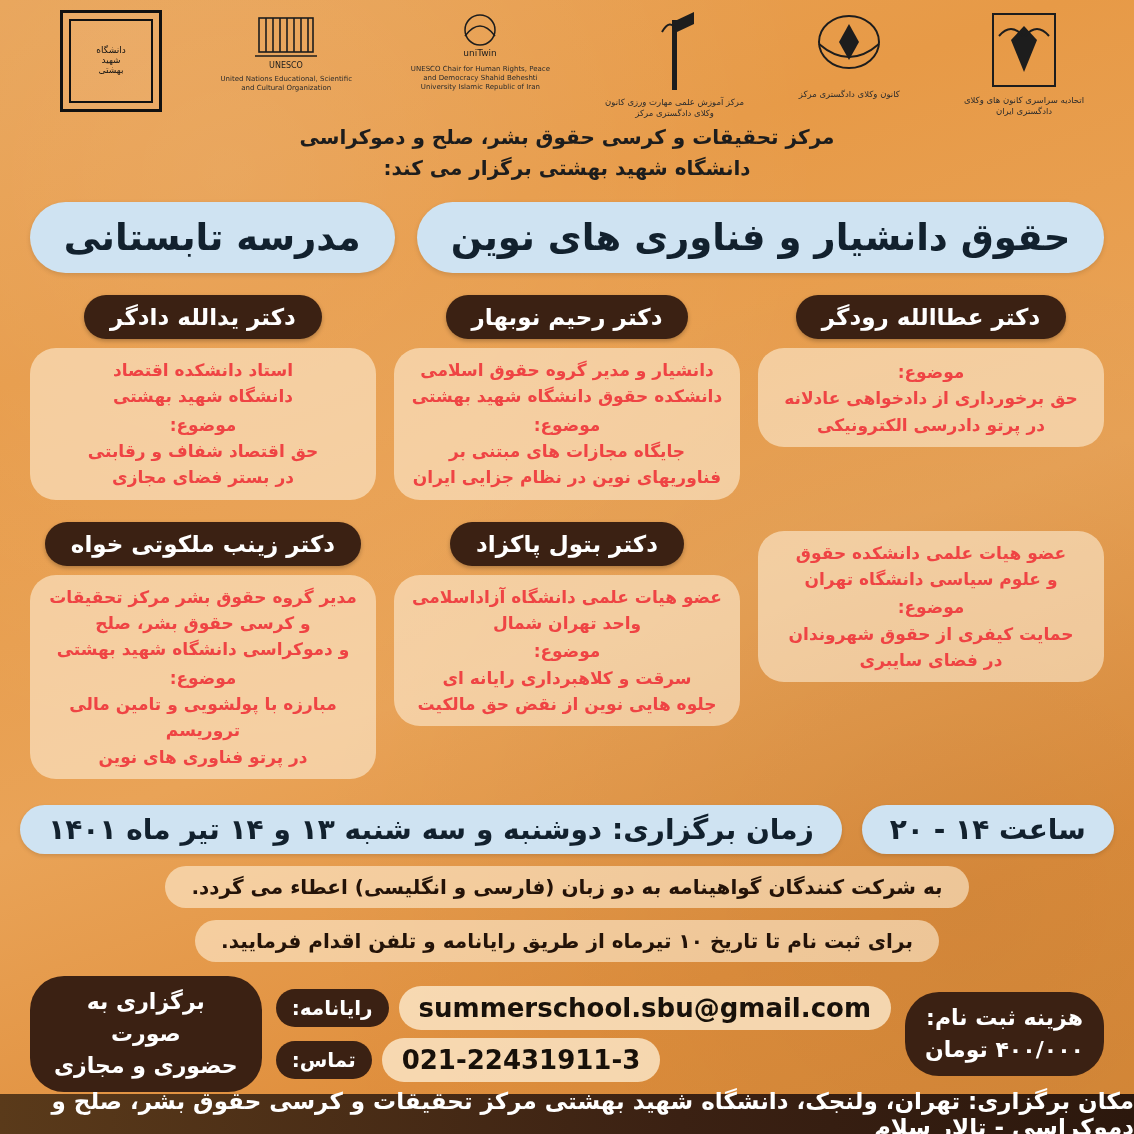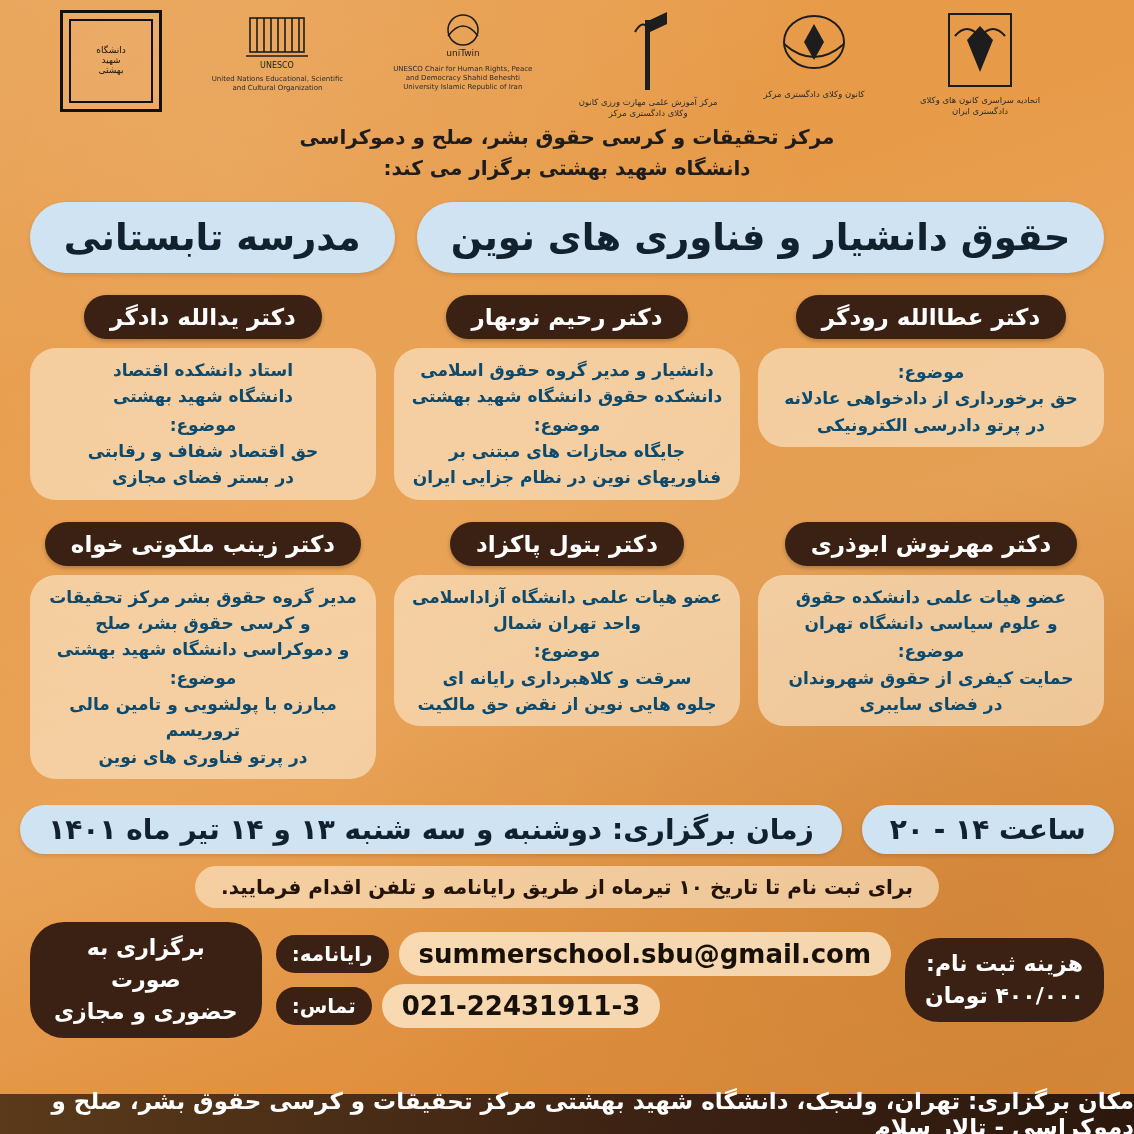--- a/index.html
+++ b/index.html
@@ -11,21 +11,21 @@
       radial-gradient(circle at 85% 80%, rgba(0,0,0,0.06), rgba(0,0,0,0) 50%),
       linear-gradient(160deg,#e8a255 0%,#e79a47 25%,#e9a357 55%,#e08f3d 80%,#d98a38 100%);
     overflow:hidden;
     position:relative;
   }
   .poster{position:relative;width:1134px;height:1134px;box-sizing:border-box;}
 
   
   .logos{
     display:flex;flex-direction:row-reverse;justify-content:space-between;align-items:flex-start;
-    padding:10px 84px 0 60px;height:118px;box-sizing:border-box;
+    padding:10px 40px 0 60px;height:118px;box-sizing:border-box;
   }
   .logo{display:flex;flex-direction:column;align-items:center;justify-content:flex-start;}
   .logo .cap{font-size:7px;line-height:1.25;color:#2b2b2b;text-align:center;max-width:140px;margin-top:3px;direction:ltr;}
   .logo .cap.fa{font-size:8.5px;direction:rtl;}
   .sbu-logo{width:96px;height:96px;border:3px solid #111;display:flex;align-items:center;justify-content:center;background:rgba(255,255,255,0.05);}
   .sbu-inner{width:80px;height:80px;border:2px solid #111;display:flex;align-items:center;justify-content:center;font-size:9px;color:#111;text-align:center;line-height:1.1;}
 
   
   .host{
     text-align:center;padding:4px 60px 0 60px;color:#1d1d1d;
@@ -42,21 +42,21 @@
 
   
   .speakers{display:grid;grid-template-columns:1fr 1fr 1fr;gap:0 6px;padding:16px 24px 0 24px;}
   .sp{display:flex;flex-direction:column;align-items:center;padding:6px 6px 16px 6px;}
   .sp-name{
     background:#3b2113;color:#fff;border-radius:40px;padding:9px 26px;font-size:23px;font-weight:bold;
     white-space:nowrap;box-shadow:0 2px 4px rgba(0,0,0,0.25);
   }
   .sp-body{
     margin-top:9px;background:rgba(255,244,224,0.55);border-radius:26px;padding:9px 0;
-    text-align:center;color:#0c4a6e;font-size:17px;line-height:1.55;font-weight:bold;width:100%;
+    text-align:center;color:#ef4444;font-size:17px;line-height:1.55;font-weight:bold;width:100%;
     box-sizing:border-box;
   }
   .sp-topic-label{margin-top:2px;}
 
   
   .daterow{display:flex;flex-direction:row;justify-content:center;gap:20px;padding:10px 46px 0 46px;align-items:center;}
   .pill-blue{
     background:#cfe3f2;border-radius:50px;padding:8px 28px;color:#12212e;font-size:28px;font-weight:bold;
     white-space:nowrap;box-shadow:0 2px 4px rgba(0,0,0,0.12);
   }
@@ -202,21 +202,20 @@
       <div class="sp-body">
         <div style="white-space:pre-line">استاد دانشکده اقتصاد
 دانشگاه شهید بهشتی</div>
         <div class="sp-topic-label">موضوع:</div>
         <div style="white-space:pre-line">حق اقتصاد شفاف و رقابتی
 در بستر فضای مجازی</div>
       </div>
     </div>
 
     <div class="sp">
-      <div class="sp-name">دکتر مهرنوش ابوذری</div>
       <div class="sp-body">
         <div style="white-space:pre-line">عضو هیات علمی دانشکده حقوق
 و علوم سیاسی دانشگاه تهران</div>
         <div class="sp-topic-label">موضوع:</div>
         <div style="white-space:pre-line">حمایت کیفری از حقوق شهروندان
 در فضای سایبری</div>
       </div>
     </div>
 
     <div class="sp">
@@ -242,20 +241,21 @@
       </div>
     </div>
 
   </div>
 
   <div class="daterow">
     <div class="pill-blue">ساعت ۱۴ - ۲۰</div>
     <div class="pill-blue">زمان برگزاری: دوشنبه و سه شنبه ۱۳ و ۱۴ تیر ماه ۱۴۰۱</div>
   </div>
 
+  <div class="note">به شرکت کنندگان گواهینامه به دو زبان (فارسی و انگلیسی) اعطاء می گردد.</div>
   <div class="note">برای ثبت نام تا تاریخ ۱۰ تیرماه از طریق رایانامه و تلفن اقدام فرمایید.</div>
 
   <div class="contact">
     <div class="dark-pill">
       <div>هزینه ثبت نام:</div>
       <div>۴۰۰/۰۰۰ تومان</div>
     </div>
 
     <div class="contact-mid">
       <div class="crow">

